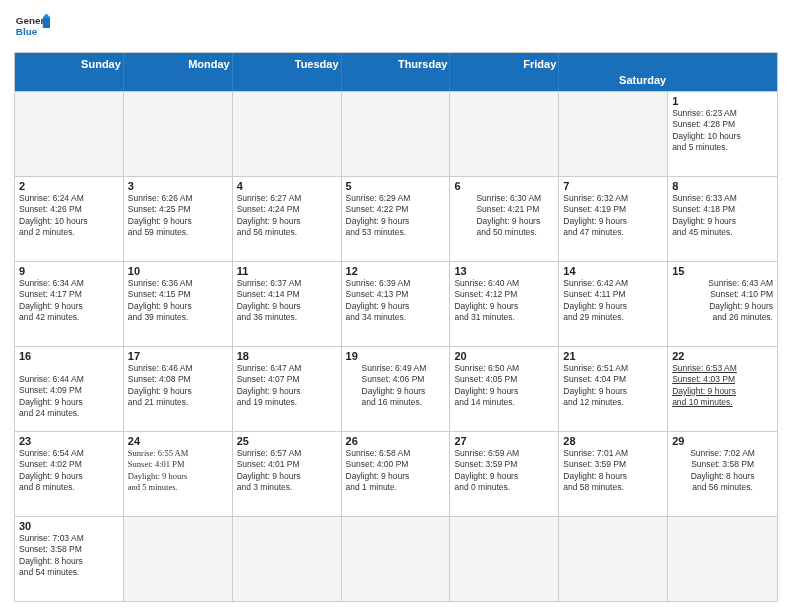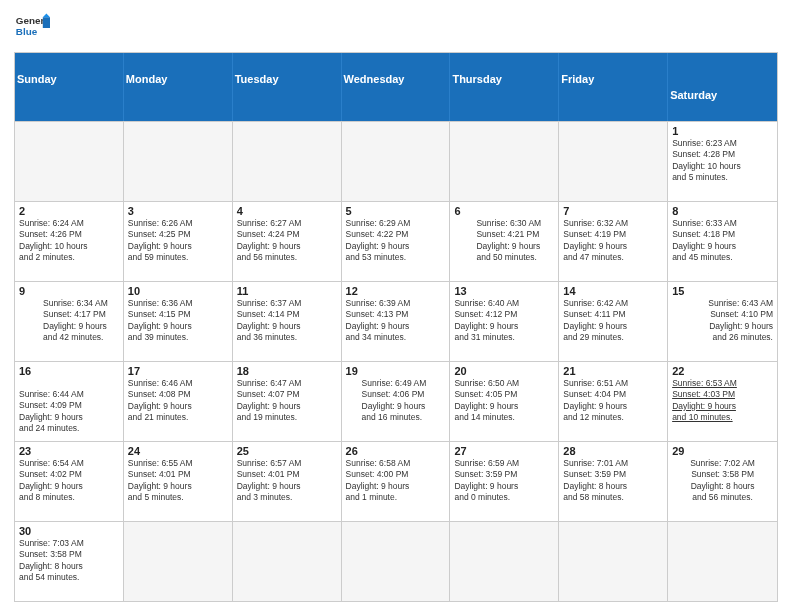--- a/index.html
+++ b/index.html
@@ -52,22 +52,22 @@
     }
     .cal-header {
       display: grid;
       grid-template-columns: repeat(7, 1fr);
       background: #1a6fba;
     }
     .cal-header-cell {
       color: #fff;
       font-size: 11px;
       font-weight: bold;
-      text-align: left;
-      padding: 20px 2px;
+      text-align: right;
+      padding: 5px 2px;
       border-right: 1px solid #2a7fca;
     }
     .cal-header-cell:last-child { border-right: none; margin-top: 16px; }
     .cal-body {
       flex: 1;
       display: flex;
       flex-direction: column;
     }
     .cal-row {
       display: grid;
@@ -116,21 +116,20 @@
       <div class="month-title"></div>
       <div class="subtitle"></div>
     </div>
   </div>
 
   <div class="calendar">
     <div class="cal-header">
     <div class="cal-header-cell">Sunday</div>
         <div class="cal-header-cell">Monday</div>
         <div class="cal-header-cell">Tuesday</div>
-        <div class="cal-header-cell">Wednesday</div>
         <div class="cal-header-cell">Thursday</div>
         <div class="cal-header-cell">Friday</div>
         <div class="cal-header-cell">Saturday</div>
       </div>
     <div class="cal-body">
     <div class="cal-row">
           <div class="cal-cell empty"></div>
           <div class="cal-cell empty"></div>
           <div class="cal-cell empty"></div>
           <div class="cal-cell empty"></div>
@@ -191,21 +190,21 @@
             <span class="day-number">8</span>
             <div class="day-info" style="white-space: pre-line;">Sunrise: 6:33 AM
 Sunset: 4:18 PM
 Daylight: 9 hours
 and 45 minutes.</div>
           </div>
         </div>
         <div class="cal-row">
           <div class="cal-cell">
             <span class="day-number">9</span>
-            <div class="day-info" style="white-space: pre-line; margin-left: 24px;">Sunrise: 6:34 AM
+            <div class="day-info" style="white-space: pre-line;">Sunrise: 6:34 AM
 Sunset: 4:17 PM
 Daylight: 9 hours
 and 42 minutes.</div>
           </div>
           <div class="cal-cell">
             <span class="day-number">10</span>
             <div class="day-info" style="white-space: pre-line;">Sunrise: 6:36 AM
 Sunset: 4:15 PM
 Daylight: 9 hours
 and 39 minutes.</div>
@@ -300,21 +299,21 @@
         <div class="cal-row">
           <div class="cal-cell">
             <span class="day-number">23</span>
             <div class="day-info" style="white-space: pre-line;">Sunrise: 6:54 AM
 Sunset: 4:02 PM
 Daylight: 9 hours
 and 8 minutes.</div>
           </div>
           <div class="cal-cell">
             <span class="day-number">24</span>
-            <div class="day-info" style="white-space: pre-line;">Sunrise: 6:55 AM
+            <div class="day-info" style="white-space: pre-line; font-family: Liberation Serif, serif;">Sunrise: 6:55 AM
 Sunset: 4:01 PM
 Daylight: 9 hours
 and 5 minutes.</div>
           </div>
           <div class="cal-cell">
             <span class="day-number">25</span>
             <div class="day-info" style="white-space: pre-line;">Sunrise: 6:57 AM
 Sunset: 4:01 PM
 Daylight: 9 hours
 and 3 minutes.</div>

